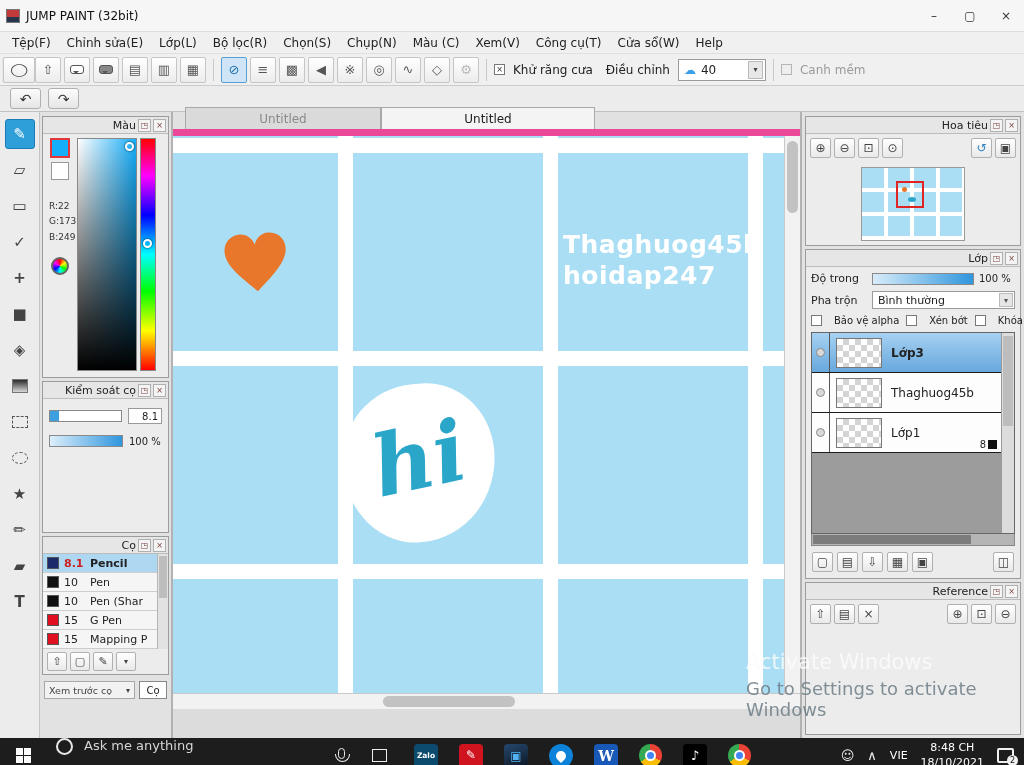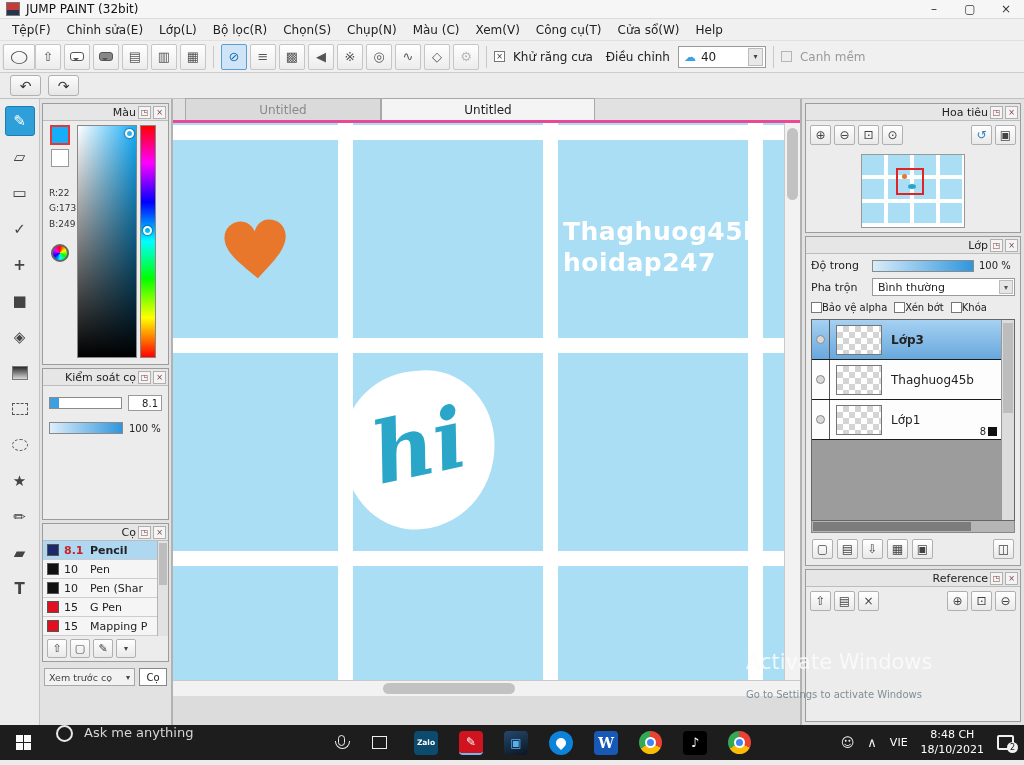--- a/index.html
+++ b/index.html
@@ -1,21 +1,21 @@
 <!DOCTYPE html>
 <html><head>
 <meta charset="utf-8">
 <style>
   *{box-sizing:border-box;margin:0;padding:0}
   html,body{width:1024px;height:765px;overflow:hidden}
   body{font-family:"DejaVu Sans",sans-serif;background:#555}
   .app{position:relative;width:1024px;height:765px;background:#ececec;overflow:hidden;font-size:12px;color:#222}
 
   
-  .titlebar{height:19px;background:#f6f6f6;display:flex;align-items:center;padding-left:6px;border-bottom:1px solid #dcdcdc}
+  .titlebar{height:32px;background:#f6f6f6;display:flex;align-items:center;padding-left:6px;border-bottom:1px solid #dcdcdc}
   .appicon{width:14px;height:14px;margin-right:6px;background:linear-gradient(180deg,#c23a3a 0 55%,#27344c 55% 100%);border:1px solid #777}
   .title-text{font-size:12px;color:#111}
   .win-controls{margin-left:auto;display:flex;height:100%}
   .wbtn{width:36px;height:100%;display:flex;align-items:center;justify-content:center;font-size:12px;color:#333}
 
   
   .menubar{height:22px;display:flex;align-items:center;background:#f0f0f0;padding:0 4px;border-bottom:1px solid #e0e0e0}
   .menu-item{padding:0 8px;font-size:12px;white-space:nowrap}
 
   
@@ -88,21 +88,21 @@
   .co-vthumb{position:absolute;left:1px;right:1px;top:2px;height:42px;background:#bdbdbd}
   .co-foot{display:flex;align-items:center;gap:3px;padding:3px 4px}
   .sbtn{width:20px;height:19px;border:1px solid #b0b0b0;background:linear-gradient(#fff,#e9e9e9);display:flex;align-items:center;justify-content:center;font-size:11px;color:#444;border-radius:2px;flex:none}
   .bottomrow{display:flex;align-items:center;gap:4px;margin-top:3px;padding:0 2px}
   .preview-dd{flex:1;height:18px;border:1px solid #a8a8a8;background:#f2f2f2;display:flex;align-items:center;padding:0 4px;font-size:9.5px;color:#444;white-space:nowrap}
   .preview-dd .ca{margin-left:auto;font-size:8px}
   .co-btn{width:28px;height:18px;border:1px solid #888;background:#fff;font-size:10px;display:flex;align-items:center;justify-content:center}
 
   
   .canvasarea{width:629px;display:flex;flex-direction:column;background:#dcdcdc;border-right:2px solid #b2b2b2}
-  .tabbar{height:24px;display:flex;align-items:flex-end;padding-left:12px;background:#e1e1e1;border-bottom:3px solid #ec4899}
+  .tabbar{height:24px;display:flex;align-items:flex-end;padding-left:12px;background:#e1e1e1;border-bottom:7px solid #ec4899}
   .tab{width:196px;height:22px;display:flex;align-items:center;justify-content:center;font-size:12px;border:1px solid #a8a8a8;border-bottom:none;background:#dadada;color:#8a8a8a}
   .tab.act{width:214px;background:#f4f4f4;color:#222}
   .viewport{position:relative;height:557px;display:flex}
   .cv{position:relative;flex:1;overflow:hidden;background-color:#a9def4;
       background-image:
         repeating-linear-gradient(90deg,transparent 0 165px,#fff 165px 180px,transparent 180px 205px),
         repeating-linear-gradient(180deg,transparent 0 2px,#fff 2px 17px,transparent 17px 213px)}
   .heart{position:absolute;left:48px;top:94px;transform:rotate(-4deg)}
   .wm{position:absolute;left:390px;top:93px;color:#fff;font-size:25px;font-weight:600;line-height:1.25;letter-spacing:.5px}
   .hi-blob{position:absolute;left:170px;top:248px;width:152px;height:158px;background:#fff;border-radius:50% 44% 52% 46%/48% 46% 54% 50%;transform:rotate(-5deg);display:flex;align-items:center;justify-content:center}
@@ -125,21 +125,21 @@
   .nav-dot-o{position:absolute;left:40px;top:19px;width:5px;height:5px;background:#e8772c;border-radius:50%}
   .nav-dot-t{position:absolute;left:46px;top:29px;width:8px;height:5px;background:#2aa6c9;border-radius:50%}
 
   .lop-body{padding:5px 5px 0 5px}
   .lrow{display:flex;align-items:center;gap:5px;margin-bottom:6px}
   .llabel{font-size:11px;width:56px;flex:none;white-space:nowrap}
   .lslider{position:relative;width:102px;height:12px;border:1px solid #8a8a8a;background:linear-gradient(to right,#d8ecfa,#2f96dd)}
   .lsel{flex:1;height:18px;border:1px solid #9a9a9a;background:#fff;display:flex;align-items:center;padding:0 1px 0 5px;font-size:11px}
   .lsel .ca{margin-left:auto;width:14px;height:14px;background:#e6e6e6;border:1px solid #bbb;font-size:8px;display:flex;align-items:center;justify-content:center;color:#555}
   .lchecks{display:flex;align-items:center;gap:7px;margin-bottom:6px;font-size:10px;white-space:nowrap}
-  .lcheck{display:flex;align-items:center;gap:0}
+  .lcheck{display:flex;align-items:center;gap:12px}
   .layerwrap{display:flex;border:1px solid #666;background:#9c9c9c;height:202px}
   .layerlist{flex:1}
   .layer-row{position:relative;height:40px;display:flex;align-items:center;background:#fdfdfd;border-bottom:1px solid #1c1c1c}
   .layer-row.sel{background:linear-gradient(180deg,#a6d1f2,#68a8dd)}
   .eyecell{width:18px;align-self:stretch;border-right:1px solid #555;display:flex;align-items:center;justify-content:center;flex:none}
   .eyedot{width:9px;height:9px;border-radius:50%;background:#d8d8d8;border:1px solid #8a8a8a}
   .lthumb{width:46px;height:30px;border:1px solid #777;margin-left:6px;background:#fff;flex:none}
   .checker{background-color:#fff;background-image:linear-gradient(45deg,#d4d4d4 25%,transparent 25%,transparent 75%,#d4d4d4 75%),linear-gradient(45deg,#d4d4d4 25%,transparent 25%,transparent 75%,#d4d4d4 75%);background-size:12px 12px;background-position:0 0,6px 6px}
   .lname{margin-left:9px;font-size:12px;white-space:nowrap}
   .layer-row.sel .lname{font-weight:bold}
@@ -147,21 +147,21 @@
   .lbadge .blk{width:9px;height:9px;background:#111;display:inline-block}
   .llvscroll{width:13px;background:#dcdcdc;border-left:1px solid #999;position:relative;flex:none}
   .llvthumb{position:absolute;left:1px;right:1px;top:3px;height:90px;background:#bdbdbd}
   .lstrip{height:12px;background:#b5b5b5;border:1px solid #888;border-top:none;position:relative}
   .lstrip .th{position:absolute;left:1px;top:1px;bottom:1px;width:78%;background:#7c7c7c}
   .lbtns{display:flex;gap:4px;padding:6px 1px}
 
   
   .activate{position:absolute;left:746px;top:650px;z-index:40;pointer-events:none}
   .act1{font-size:21px;color:rgba(252,252,252,.85)}
-  .act2{font-size:10px;color:rgba(108,124,134,.85);margin-top:15px}
+  .act2{font-size:18px;color:rgba(108,124,134,.85);margin-top:4px}
 
   
   .taskbar{height:35px;background:#1d1d1d;display:flex;align-items:center;color:#fff}
   .start{width:46px;height:100%;display:flex;align-items:center;justify-content:center}
   .winlogo{display:grid;grid-template-columns:7px 7px;grid-template-rows:7px 7px;gap:1px}
   .winlogo span{background:#fdfdfd}
   .search{display:flex;height:100%;width:276px;padding-left:10px;gap:11px}
   .cortana{width:17px;height:17px;border:2px solid #e8e8e8;border-radius:50%;flex:none}
   .search-txt{font-size:13px;color:#d6d6d6;white-space:nowrap}
   .tb-ic{width:38px;height:100%;display:flex;align-items:center;justify-content:center}

